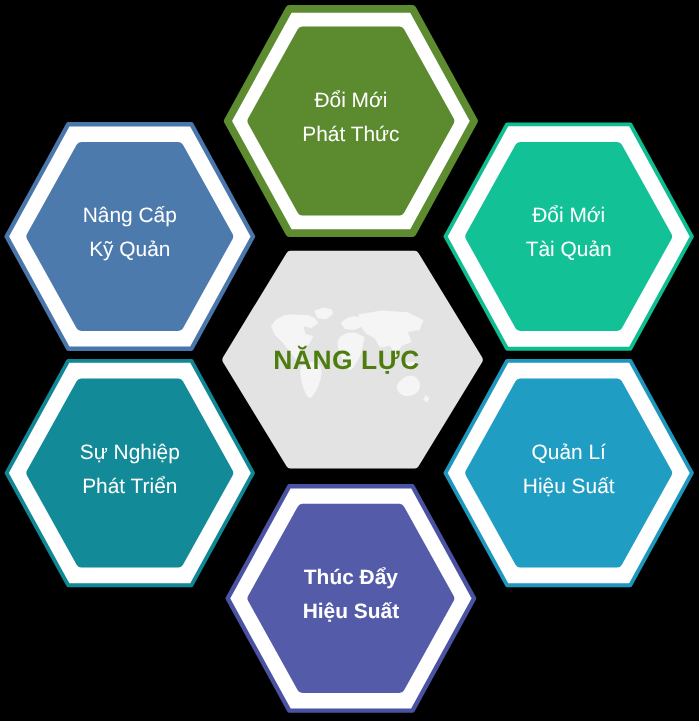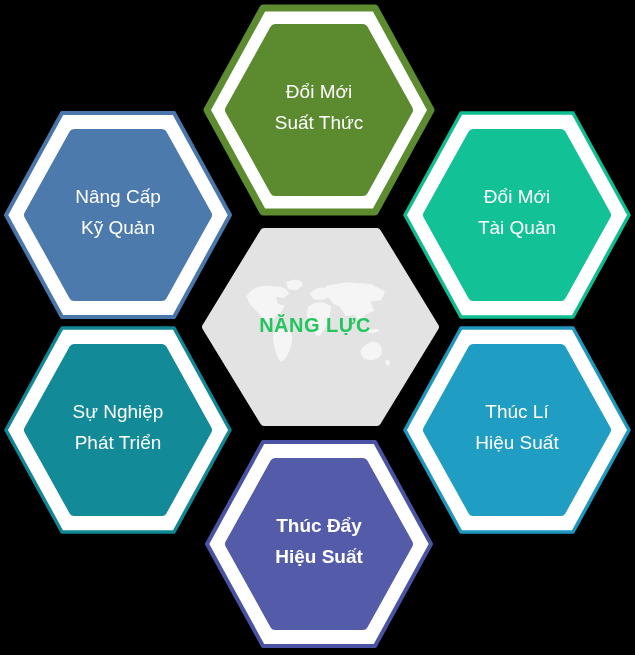--- a/index.html
+++ b/index.html
@@ -27,57 +27,57 @@
     position:absolute; inset:0; display:flex; flex-direction:column;
     align-items:center; justify-content:center; transform:translateY(-3px);
     color:#ffffff; font-size:19px; line-height:31px; text-align:left;
   }
   .hex-center { position:absolute; left:202px; top:227px; width:237px; height:200px; }
   .center-hex-path { fill:#E3E3E3; stroke:#E3E3E3; stroke-width:8; stroke-linejoin:round; }
   .world-map { position:absolute; left:39px; top:47px; width:152px; height:104px; }
   .world-map path { fill:#F5F5F5; }
   .center-title {
     position:absolute; left:0; right:11px; top:87px; text-align:center;
-    font-weight:bold; font-size:20px; letter-spacing:0.5px; color:#22c55e;
+    font-weight:bold; font-size:24px; letter-spacing:0.5px; color:#4d7c0f;
   }
 </style>
 </head>
 <body>
 
 <div class="canvas">
 
   <div class="hex-item pos-top" style="--fill: #5B8A2F; --stroke: #5C8B30; --sw: 7px;">
     <svg class="hex-svg" viewBox="0 0 234 216">
       <path class="hex-outer" d="M5,108 L61,6 L173,6 L229,108 L173,210 L61,210 Z"></path>
       <path class="hex-inner" d="M28,108 L73,27 L161,27 L206,108 L161,189 L73,189 Z"></path>
     </svg>
     <div class="hex-label">
       <span>Đổi Mới</span>
-      <span>Suất Thức</span>
+      <span>Phát Thức</span>
     </div>
   </div>
 
   <div class="hex-item pos-top-right" style="--fill: #12C296; --stroke: #0EBE90; --sw: 3.5px;">
     <svg class="hex-svg" viewBox="0 0 234 216">
       <path class="hex-outer" d="M5,108 L61,6 L173,6 L229,108 L173,210 L61,210 Z"></path>
       <path class="hex-inner" d="M28,108 L73,27 L161,27 L206,108 L161,189 L73,189 Z"></path>
     </svg>
     <div class="hex-label">
       <span>Đổi Mới</span>
       <span>Tài Quản</span>
     </div>
   </div>
 
   <div class="hex-item pos-bottom-right" style="--fill: #209DC2; --stroke: #1D97BE; --sw: 3.5px;">
     <svg class="hex-svg" viewBox="0 0 234 216">
       <path class="hex-outer" d="M5,108 L61,6 L173,6 L229,108 L173,210 L61,210 Z"></path>
       <path class="hex-inner" d="M28,108 L73,27 L161,27 L206,108 L161,189 L73,189 Z"></path>
     </svg>
     <div class="hex-label">
-      <span>Thúc Lí</span>
+      <span>Quản Lí</span>
       <span>Hiệu Suất</span>
     </div>
   </div>
 
   <div class="hex-item pos-bottom" style="--fill: #545CA9; --stroke: #4A53A3; --sw: 4px;">
     <svg class="hex-svg" viewBox="0 0 234 216">
       <path class="hex-outer" d="M5,108 L61,6 L173,6 L229,108 L173,210 L61,210 Z"></path>
       <path class="hex-inner" d="M28,108 L73,27 L161,27 L206,108 L161,189 L73,189 Z"></path>
     </svg>
     <div class="hex-label">

